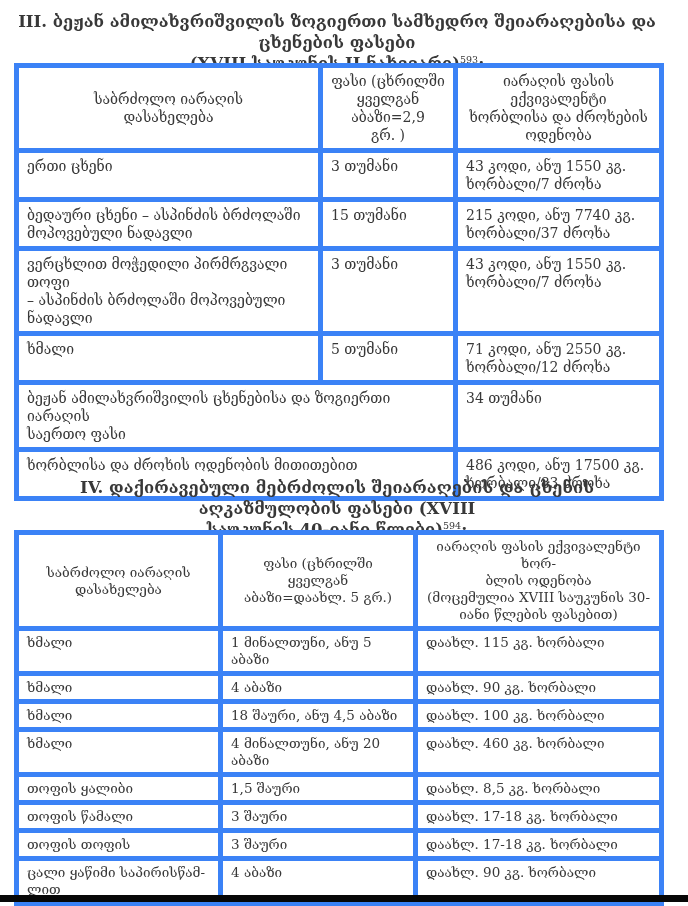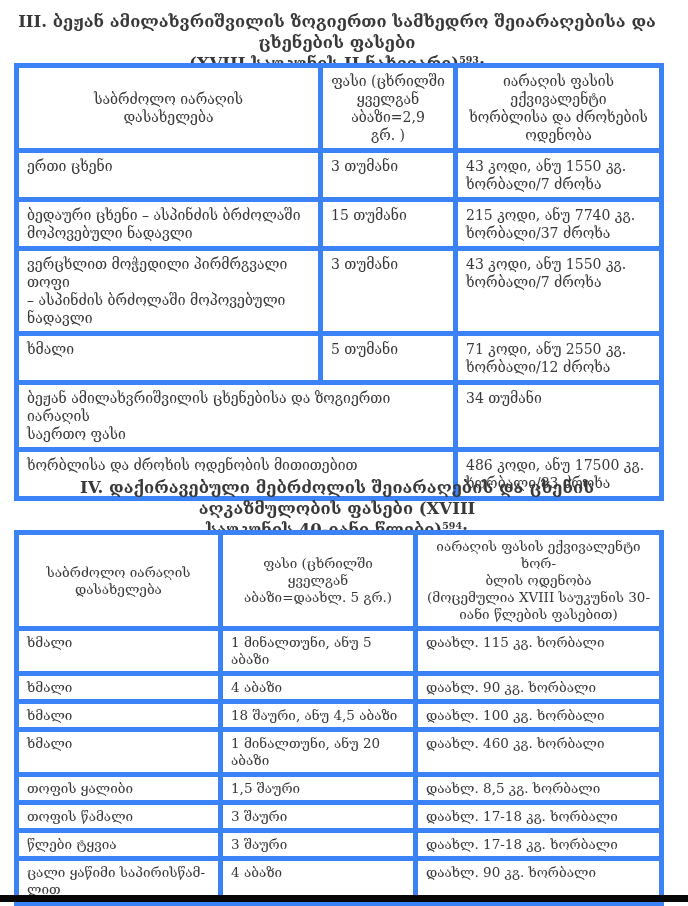--- a/index.html
+++ b/index.html
@@ -15,21 +15,21 @@
     position: absolute;
     left: 14px; width: 646px;
     text-align: center;
     font-weight: bold;
     font-size: 16.5px;
     line-height: 21px;
   }
   #title-iii { top: 11px; }
   #title-iv  { top: 477px; }
   .title-text { white-space: pre-line; }
-  sup.fnref { font-size: 9.5px; line-height: 0; vertical-align: super; font-weight: bold; }
+  sup.fnref { font-size: 9.5px; line-height: 0; vertical-align: super; font-weight: normal; }
 
   table.doc-table {
     position: absolute;
     left: 14px;
     border-collapse: collapse;
     table-layout: fixed;
     border: 2px solid #4a4a4a;
     background: #ffffff;
   }
   #table-iii { top: 63px;  font-size: 14px;   line-height: 18px; }
@@ -154,36 +154,36 @@
     <td>4 აბაზი</td>
     <td>დაახლ. 90 კგ. ხორბალი</td>
   </tr>
   <tr>
     <td>ხმალი</td>
     <td>18 შაური, ანუ 4,5 აბაზი</td>
     <td>დაახლ. 100 კგ. ხორბალი</td>
   </tr>
   <tr>
     <td>ხმალი</td>
-    <td>1 მინალთუნი, ანუ 20
+    <td>4 მინალთუნი, ანუ 20
 აბაზი</td>
     <td>დაახლ. 460 კგ. ხორბალი</td>
   </tr>
   <tr>
     <td>თოფის ყალიბი</td>
     <td>1,5 შაური</td>
     <td>დაახლ. 8,5 კგ. ხორბალი</td>
   </tr>
   <tr>
     <td>თოფის წამალი</td>
     <td>3 შაური</td>
     <td>დაახლ. 17-18 კგ. ხორბალი</td>
   </tr>
   <tr>
-    <td>წლები ტყვია</td>
+    <td>თოფის თოფის</td>
     <td>3 შაური</td>
     <td>დაახლ. 17-18 კგ. ხორბალი</td>
   </tr>
   <tr>
     <td>ცალი ყაწიმი საპირისწამ-
 ლით</td>
     <td>4 აბაზი</td>
     <td>დაახლ. 90 კგ. ხორბალი</td>
   </tr>
 </tbody>

